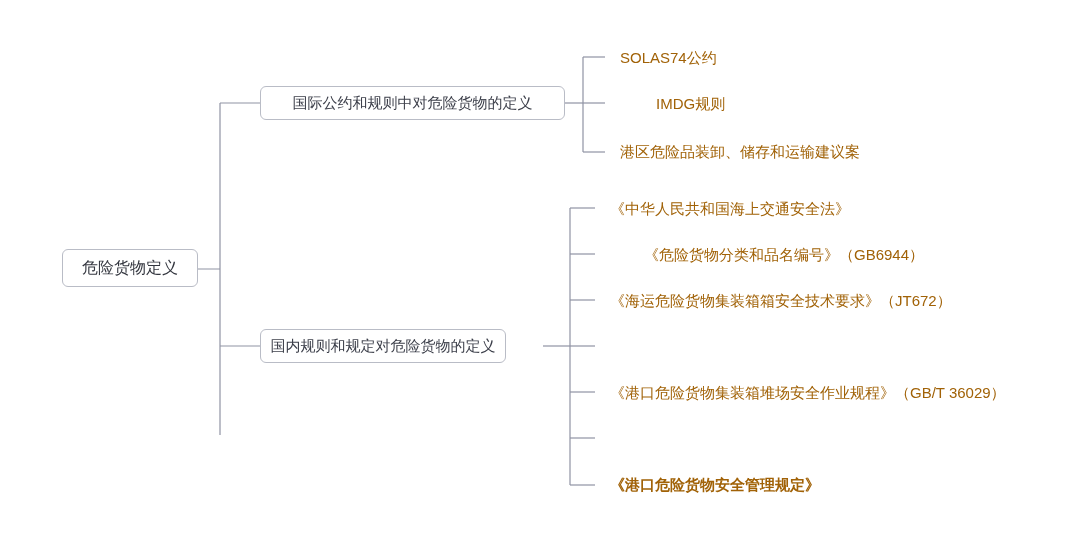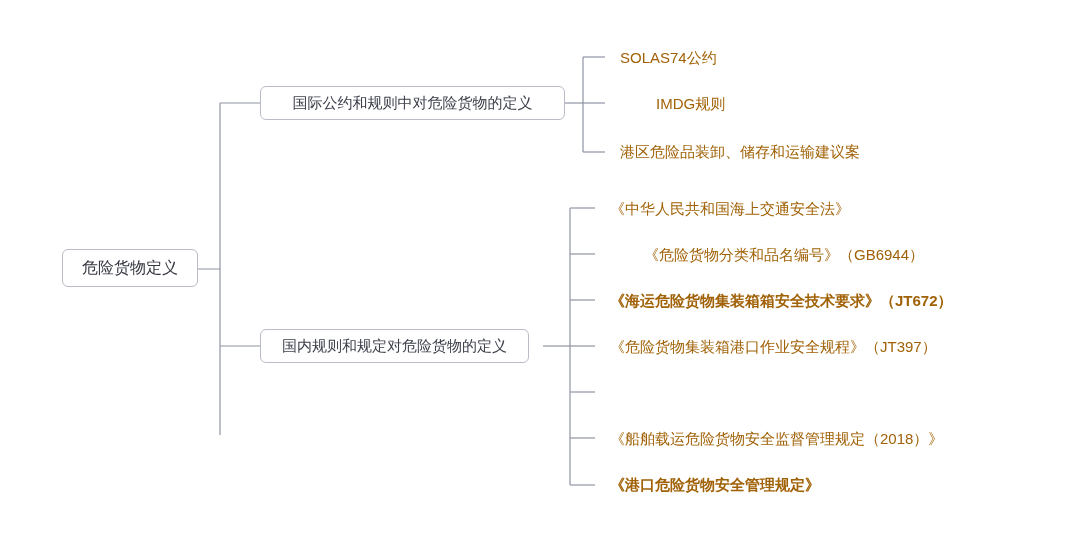--- a/index.html
+++ b/index.html
@@ -100,36 +100,33 @@
   <div class="node leaf" style="left:620px; top:47px;">
     <span>SOLAS74公约</span>
   </div>
   <div class="node leaf" style="left:656px; top:93px;">
     <span>IMDG规则</span>
   </div>
   <div class="node leaf" style="left:620px; top:141px;">
     <span>港区危险品装卸、储存和运输建议案</span>
   </div>
 
-  <div class="node boxed" style="left:260px; top:329px; width:269px;">
+  <div class="node boxed" style="left:260px; top:329px; width:246px;">
     <span>国内规则和规定对危险货物的定义</span>
   </div>
 
   <div class="node leaf" style="left:610px; top:198px;">
     <span>《中华人民共和国海上交通安全法》</span>
   </div>
   <div class="node leaf" style="left:644px; top:244px;">
     <span>《危险货物分类和品名编号》（GB6944）</span>
   </div>
-  <div class="node leaf" style="left:610px; top:290px;font-weight:bold;">
+  <div class="node leaf" style="left:610px; top:290px;">
     <span>《海运危险货物集装箱箱安全技术要求》（JT672）</span>
   </div>
-  <div class="node leaf" style="left:610px; top:336px;">
-    <span>《危险货物集装箱港口作业安全规程》（JT397）</span>
-  </div>
-  <div class="node leaf" style="left:610px; top:428px;">
-    <span>《船舶载运危险货物安全监督管理规定（2018）》</span>
+  <div class="node leaf" style="left:610px; top:382px;">
+    <span>《港口危险货物集装箱堆场安全作业规程》（GB/T 36029）</span>
   </div>
   <div class="node leaf" style="left:610px; top:474px;font-weight:bold;">
     <span>《港口危险货物安全管理规定》</span>
   </div>
 
 </div>
 
 </body></html>

